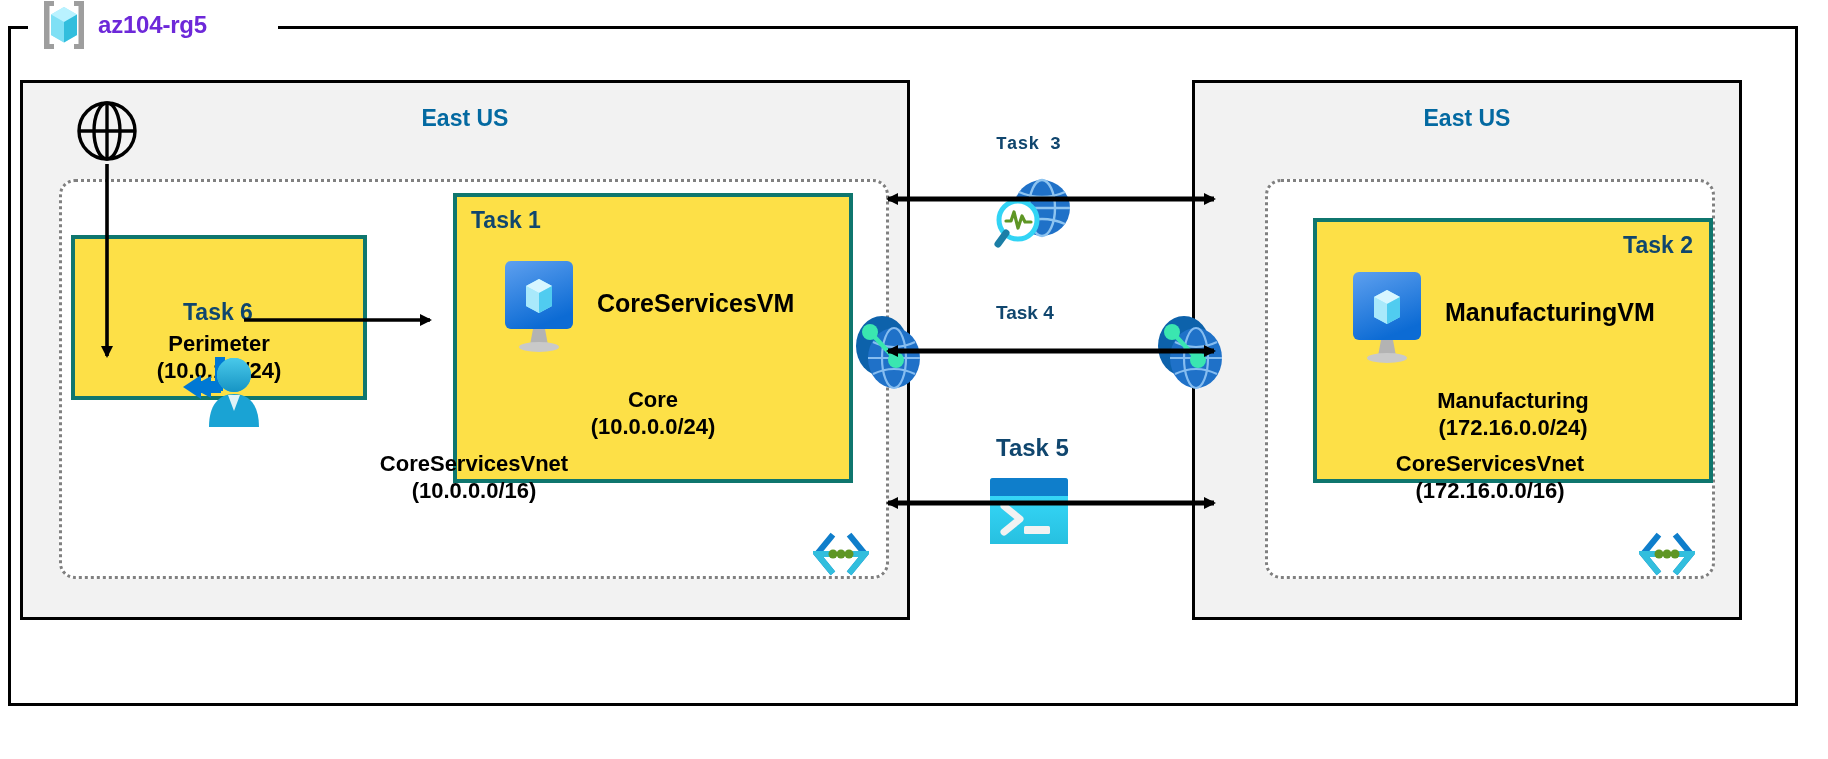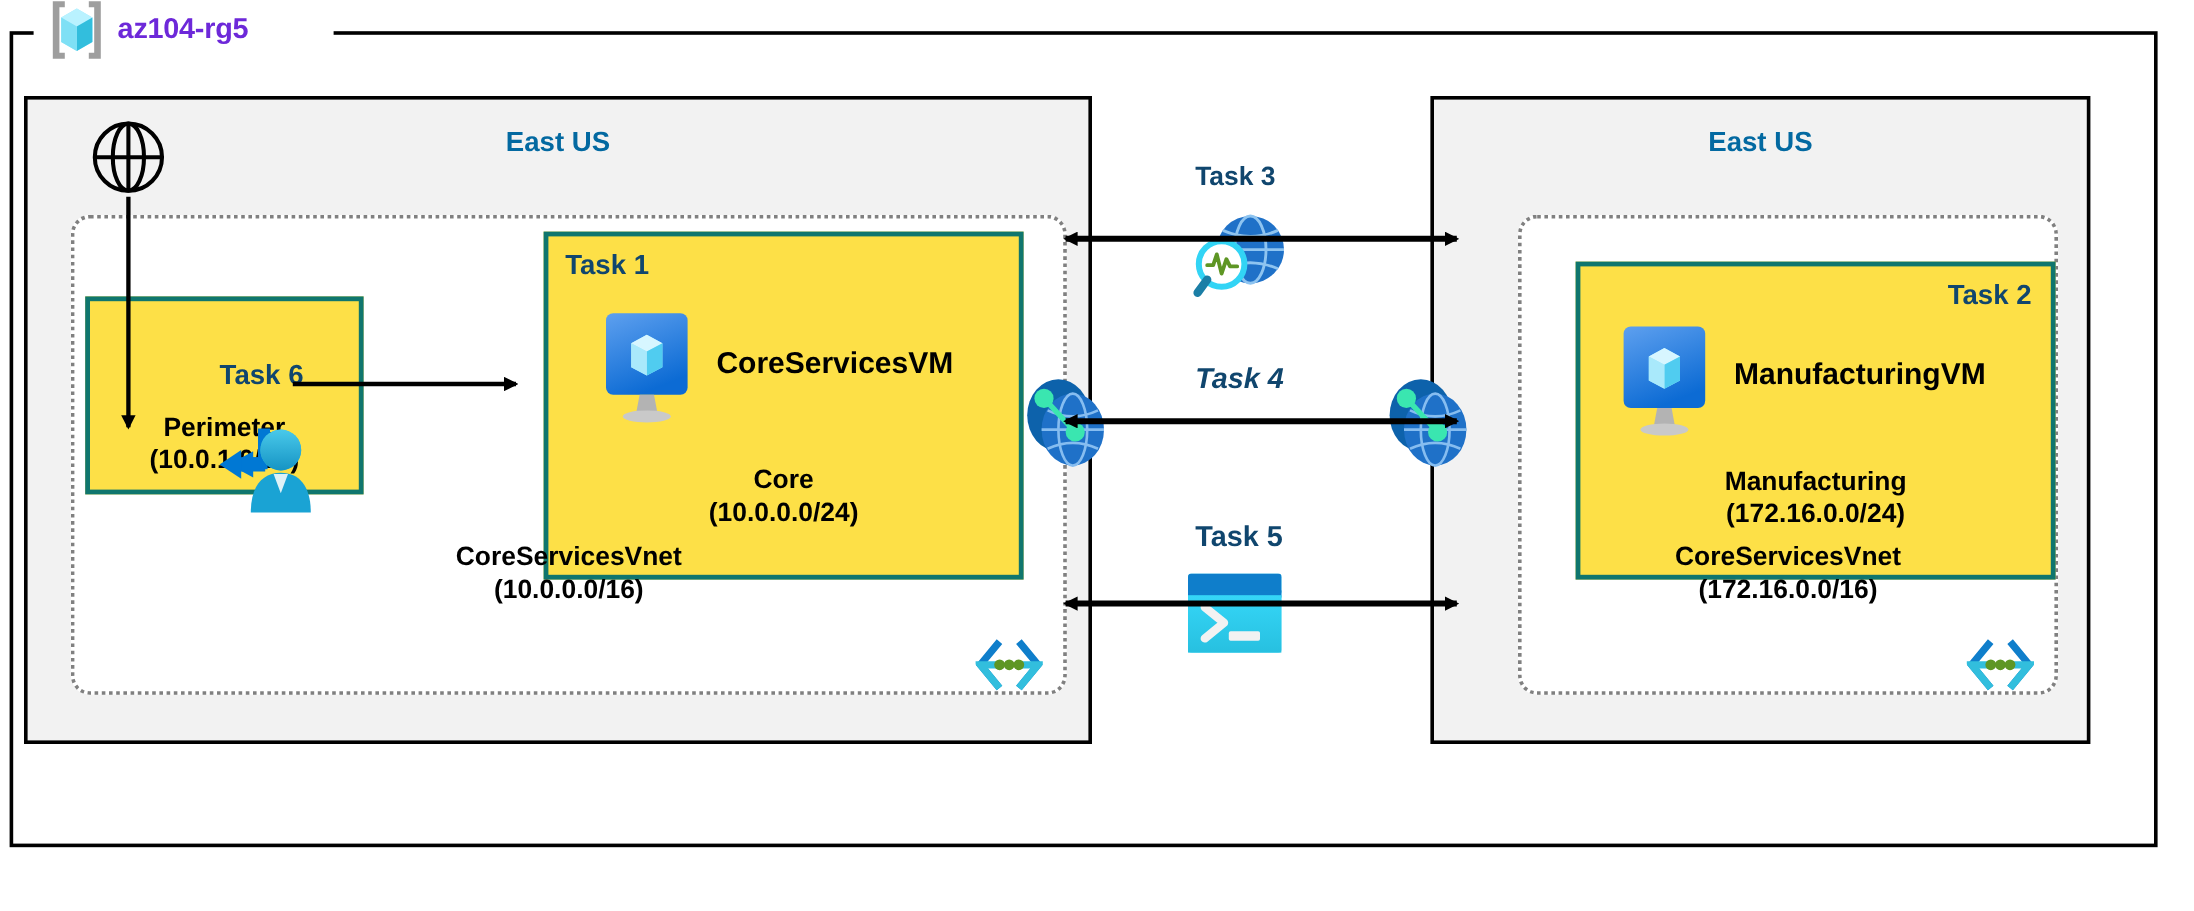--- a/index.html
+++ b/index.html
@@ -58,21 +58,21 @@
   }
   #caption-core{top:272px;}
   #caption-manu{top:272px;}
 
   
   .subnet{
     position:absolute;background:#fde047;border:4px solid #0f766e;
     box-sizing:border-box;
     padding-left:24px;
   }
-  #subnet-perimeter{left:48px;top:164px;width:232px;height:165px;}
+  #subnet-perimeter{left:48px;top:152px;width:296px;height:165px;}
   #subnet-core{left:430px;top:110px;width:400px;height:290px;}
   #subnet-manufacturing{left:118px;top:135px;width:400px;height:265px;}
 
   .subnet-caption{
     position:absolute;left:0;right:0;text-align:center;
     font-size:22px;font-weight:bold;line-height:1.22;color:#000;
   }
 
   
   .task-label{
@@ -243,37 +243,37 @@
 
   <span class="icon" style="left:76px;top:100px;">
     <svg width="62" height="62" viewBox="0 0 62 62">
       <circle cx="31" cy="31" r="28" fill="none" stroke="#000" stroke-width="3.4"></circle>
       <line x1="31" y1="3" x2="31" y2="59" stroke="#000" stroke-width="3.4"></line>
       <line x1="3" y1="31" x2="59" y2="31" stroke="#000" stroke-width="3.4"></line>
       <ellipse cx="31" cy="31" rx="13" ry="28" fill="none" stroke="#000" stroke-width="3.4"></ellipse>
     </svg>
   </span>
 
-  <div class="task-label" style="left:996px;top:134px;font-size:22px;">Task 3</div>
+  <div class="task-label" style="left:996px;top:134px;font-size:18px;font-family:Liberation Mono, monospace;">Task 3</div>
   <span class="icon" style="left:990px;top:176px;">
     <svg width="86" height="80" viewBox="0 0 86 80">
       <circle cx="52" cy="32" r="28" fill="#1f71c8"></circle>
       <g stroke="#8ec4f0" stroke-width="2.4" fill="none">
         <ellipse cx="52" cy="32" rx="13" ry="28"></ellipse>
         <line x1="24" y1="32" x2="80" y2="32"></line>
         <path d="M29 16 Q52 26 75 16"></path>
         <path d="M29 48 Q52 38 75 48"></path>
       </g>
       <circle cx="28" cy="44" r="19" fill="#fff" stroke="#32d4f5" stroke-width="5"></circle>
       <polyline points="16,45 21,45 24,36 28,52 32,40 35,46 41,46" fill="none" stroke="#5e9624" stroke-width="3.2" stroke-linejoin="round" stroke-linecap="round"></polyline>
       <line x1="16" y1="57" x2="8" y2="68" stroke="#1b7ea6" stroke-width="7" stroke-linecap="round"></line>
     </svg>
   </span>
 
-  <div class="task-label" style="left:996px;top:302px;font-size:24px;font-style:italic;">Task 4</div>
+  <div class="task-label" style="left:996px;top:302px;font-size:19px;">Task 4</div>
 
   <div class="task-label" style="left:996px;top:434px;font-size:24px;">Task 5</div>
   <span class="icon" style="left:990px;top:478px;">
     <svg width="78" height="66" viewBox="0 0 78 66">
       <rect x="0" y="0" width="78" height="66" rx="3" fill="#32d4f5"></rect>
       <rect x="0" y="0" width="78" height="18" rx="3" fill="#0f7ecb"></rect>
       <rect x="0" y="14" width="78" height="6" fill="#0f7ecb"></rect>
       <rect x="0" y="18" width="78" height="48" fill="url(#shellgrad)"></rect>
       <polyline points="14,28 30,41 14,54" fill="none" stroke="#f2f2f2" stroke-width="7" stroke-linecap="round" stroke-linejoin="round"></polyline>
       <rect x="34" y="48" width="26" height="8" rx="1.5" fill="#f2f2f2"></rect>

